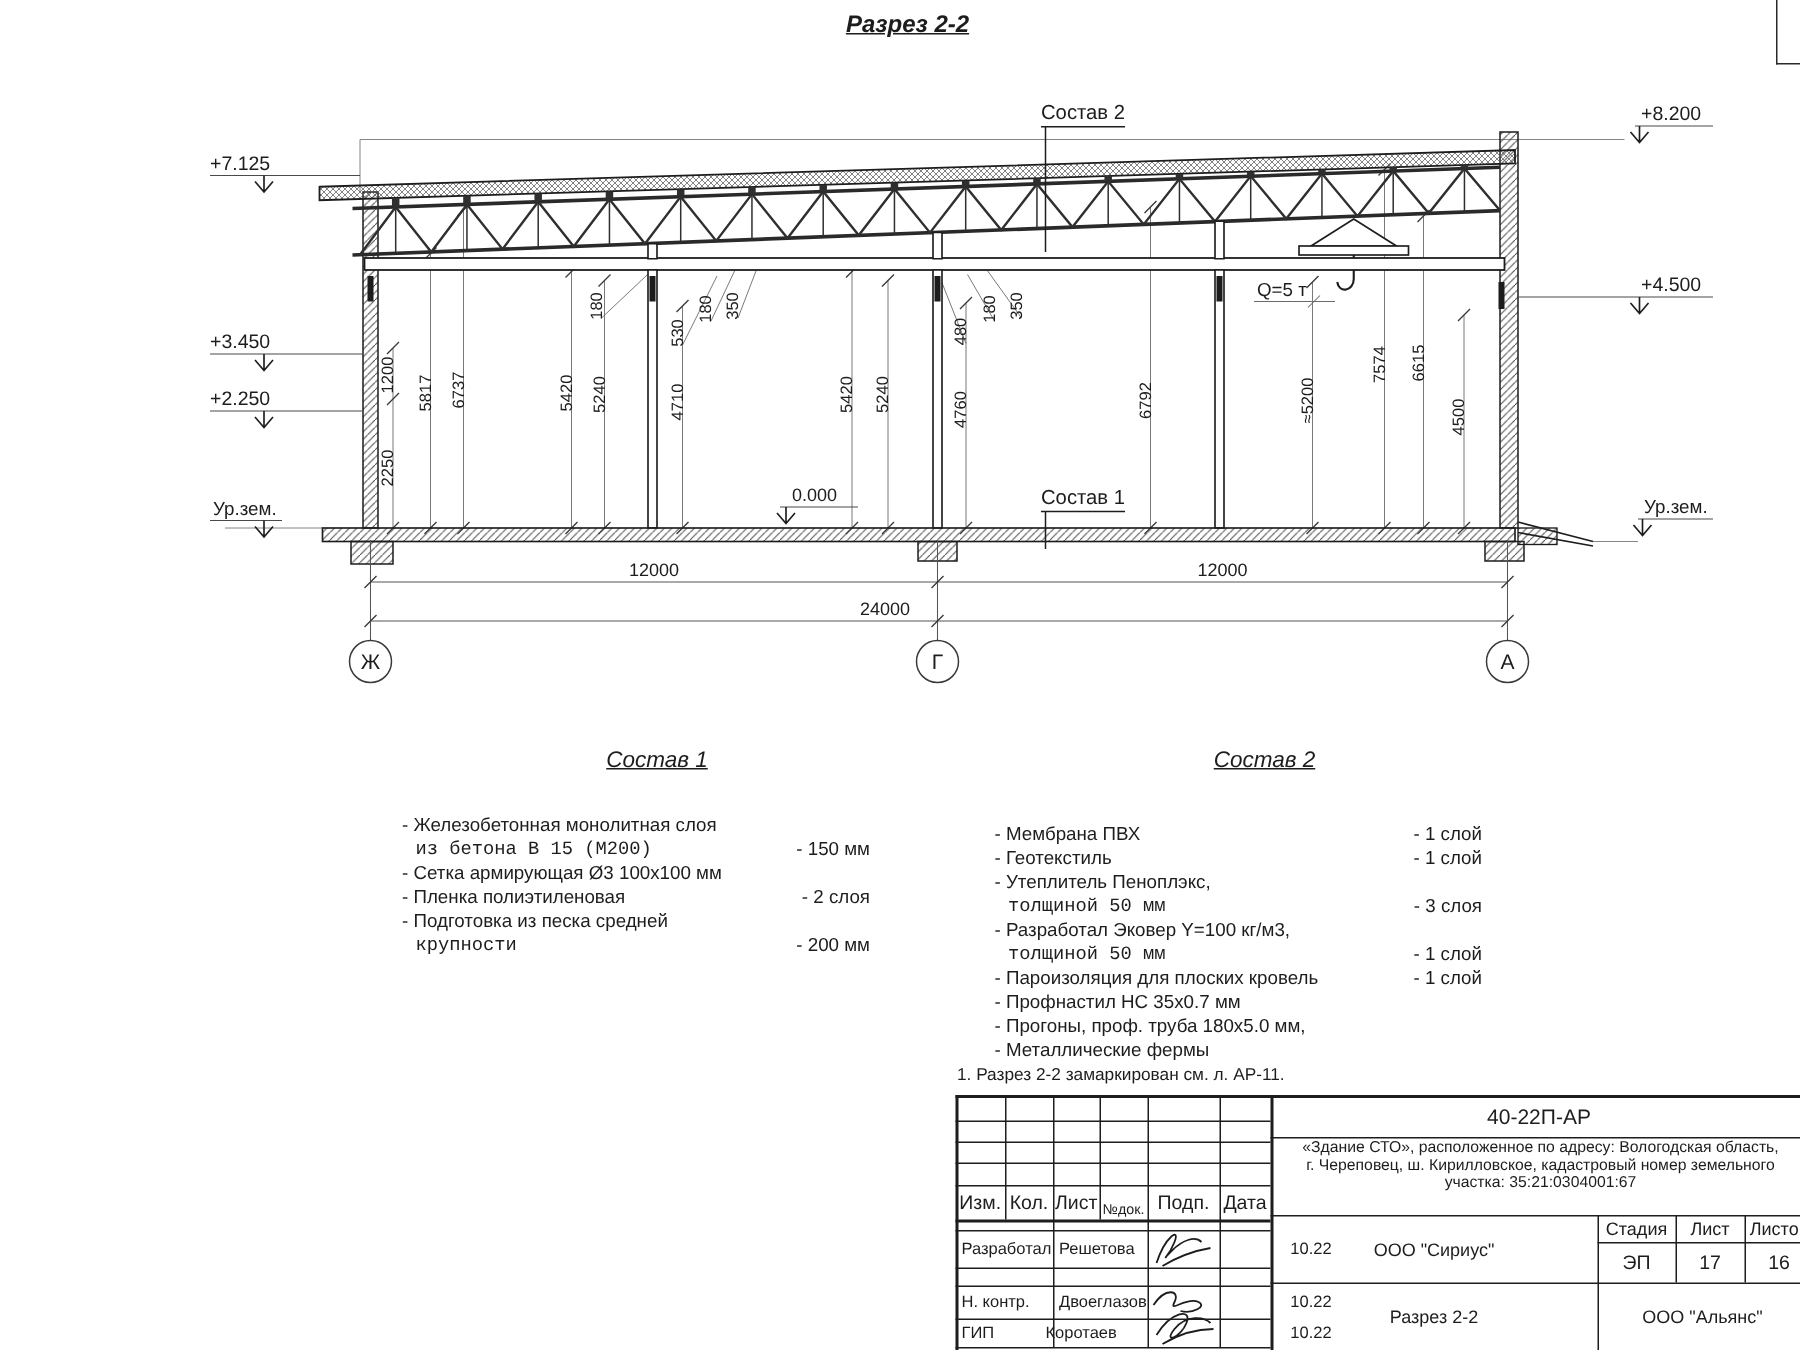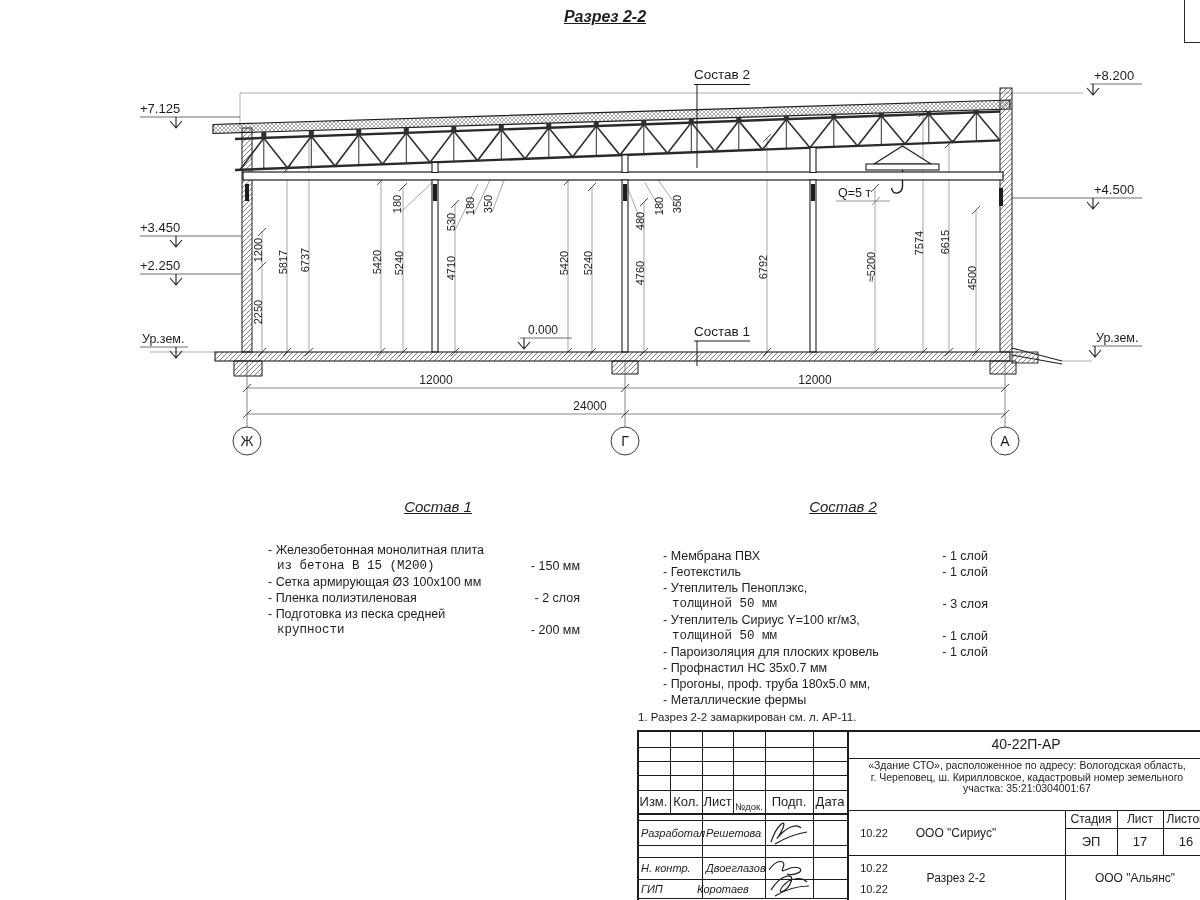--- a/index.html
+++ b/index.html
@@ -17,21 +17,21 @@
   .slist .row .t{white-space:nowrap;}
   .slist .row .v{margin-left:auto;white-space:nowrap;}
   .slist .row.cont .t{padding-left:9px;font-family:Liberation Mono, monospace;}
   
   .note{left:638px;top:711px;font-size:11.5px;}
   
   .tb{left:637px;top:730px;width:568px;height:170px;}
   .ln{position:absolute;background:#1d1d1d;}
   .cell{position:absolute;display:flex;align-items:center;overflow:hidden;}
   .cell.c{justify-content:center;text-align:center;}
-  .cell.l{justify-content:flex-start;padding-left:4px;font-style:italic;}
+  .cell.l{justify-content:flex-start;padding-left:4px;}
   .f14{font-size:14px;} .f13{font-size:13px;} .f12{font-size:12px;}
   .f11{font-size:11px;padding-left:44px;} .f10{font-size:10.5px;line-height:11.5px;} .f9{font-size:9.5px;}
   
   .corner{left:1184px;top:0;width:17px;height:42px;
     border-left:1.5px solid #2a2a2a;border-bottom:1.5px solid #2a2a2a;}
   svg text{fill:#1d1d1d;}
   .dimtxt{font-size:11px;font-family:"Liberation Sans",sans-serif;}
   .lvltxt{font-size:13px;font-family:"Liberation Sans",sans-serif;}
   .lbltxt{font-size:13.5px;font-family:"Liberation Sans",sans-serif;}
   .axtxt{font-size:14px;font-family:"Liberation Sans",sans-serif;}
@@ -151,21 +151,21 @@
   <text class="dimtxt" x="767" y="267" text-anchor="middle" transform="rotate(-90 767 267)">6792</text>
   <text class="dimtxt" x="875" y="267" text-anchor="middle" transform="rotate(-90 875 267)">≈5200</text>
   <text class="dimtxt" x="923" y="243" text-anchor="middle" transform="rotate(-90 923 243)">7574</text>
   <text class="dimtxt" x="949" y="242" text-anchor="middle" transform="rotate(-90 949 242)">6615</text>
   <text class="dimtxt" x="976" y="278" text-anchor="middle" transform="rotate(-90 976 278)">4500</text>
 </svg>
 
 <div class="abs sostav-title" style="left:388px;top:498px">Состав 1</div>
 <div class="abs slist" style="left:268px;top:542px;width:312px">
   <div class="row">
-      <span class="t">- Железобетонная  монолитная плита</span>
+      <span class="t">- Железобетонная  монолитная слоя</span>
       <span class="v"></span>
     </div>
   <div class="row cont">
       <span class="t">из бетона В 15 (М200)</span>
       <span class="v">- 150 мм</span>
     </div>
   <div class="row">
       <span class="t">- Сетка армирующая Ø3 100х100 мм</span>
       <span class="v"></span>
     </div>
@@ -195,21 +195,21 @@
     </div>
   <div class="row">
       <span class="t">- Утеплитель Пеноплэкс,</span>
       <span class="v"></span>
     </div>
   <div class="row cont">
       <span class="t">толщиной 50 мм</span>
       <span class="v">- 3 слоя</span>
     </div>
   <div class="row">
-      <span class="t">- Утеплитель Сириус Y=100 кг/м3,</span>
+      <span class="t">- Разработал Эковер Y=100 кг/м3,</span>
       <span class="v"></span>
     </div>
   <div class="row cont">
       <span class="t">толщиной 50 мм</span>
       <span class="v">- 1 слой</span>
     </div>
   <div class="row">
       <span class="t">- Пароизоляция для плоских кровель</span>
       <span class="v">- 1 слой</span>
     </div>

